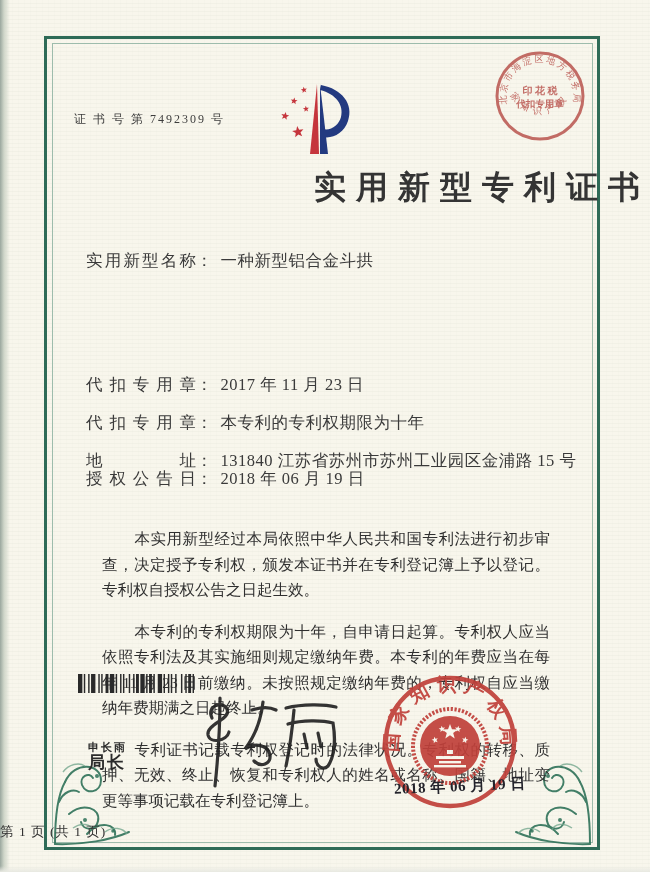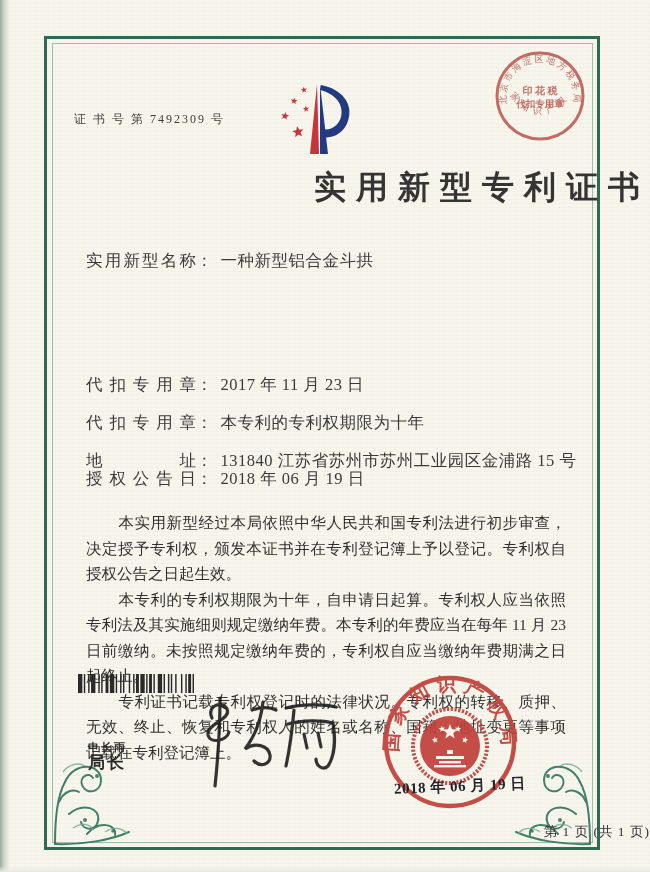--- a/index.html
+++ b/index.html
@@ -25,32 +25,32 @@
   .title{position:absolute;left:0;top:166px;width:100%;text-align:right;
     font-size:32px;font-weight:bold;letter-spacing:10px;color:#343434;}
   .field-row{position:absolute;left:86px;font-size:16.5px;color:#3a3a3a;white-space:nowrap;}
   .flabel{display:inline-block;width:110px;text-align:justify;text-align-last:justify;vertical-align:bottom;}
   .fcolon{margin-right:8px;}
   .fvalue{letter-spacing:0.5px;}
   .grant-no{position:absolute;left:368px;top:486px;font-size:16.5px;color:#3a3a3a;white-space:nowrap;}
   .grant-no .fcolon{margin-right:6px;}
   .body-text{position:absolute;left:86px;top:510px;width:480px;
     font-size:15.5px;line-height:25.5px;color:#303030;text-align:justify;}
-  .body-text p{margin:0;text-indent:2.1em;}
+  .body-text p{margin:16px;text-indent:2.1em;}
   .barcode{position:absolute;left:78px;top:674px;width:172px;height:19px;}
   .director-label{position:absolute;left:88px;top:751px;font-size:17px;font-weight:bold;color:#2b2b2b;
     font-family:"Liberation Sans","DejaVu Sans",sans-serif;letter-spacing:2px;}
   .director-name{position:absolute;left:88px;top:740px;font-size:11px;font-weight:bold;color:#2b2b2b;
     font-family:"Liberation Sans","DejaVu Sans",sans-serif;letter-spacing:2px;}
   .signature{position:absolute;left:182px;top:694px;width:168px;height:98px;}
   .cnipa-seal{position:absolute;left:380px;top:672px;width:140px;height:140px;opacity:0.92;}
   .seal-date{position:absolute;left:394px;top:777px;width:130px;font-size:15px;font-weight:bold;
     color:#23232b;letter-spacing:0.5px;transform:rotate(-2.5deg);white-space:nowrap;}
   .tax-stamp{position:absolute;left:494px;top:50px;width:92px;height:92px;opacity:0.85;}
-  .footer{position:absolute;left:0;top:823px;width:100%;text-align:right;
+  .footer{position:absolute;left:0;top:823px;width:100%;text-align:left;
     font-size:13.5px;color:#333;letter-spacing:1px;}
   .flourish{position:absolute;width:120px;height:118px;}
   .flourish.bl{left:49px;top:732px;}
   .flourish.br{right:54px;top:732px;transform:scaleX(-1);}
   .seal-ring-text{font-size:19px;font-weight:bold;letter-spacing:7px;fill:#c0403a;
     font-family:"Liberation Serif",serif;}
   .tax-arc-top{font-size:9px;fill:#b9544e;letter-spacing:2.2px;font-family:"Liberation Serif",serif;}
   .tax-arc-bottom{font-size:9px;fill:#b9544e;letter-spacing:5.5px;font-family:"Liberation Serif",serif;}
   .tax-center{fill:#b9544e;font-family:"Liberation Serif",serif;font-weight:bold;}
 </style>

